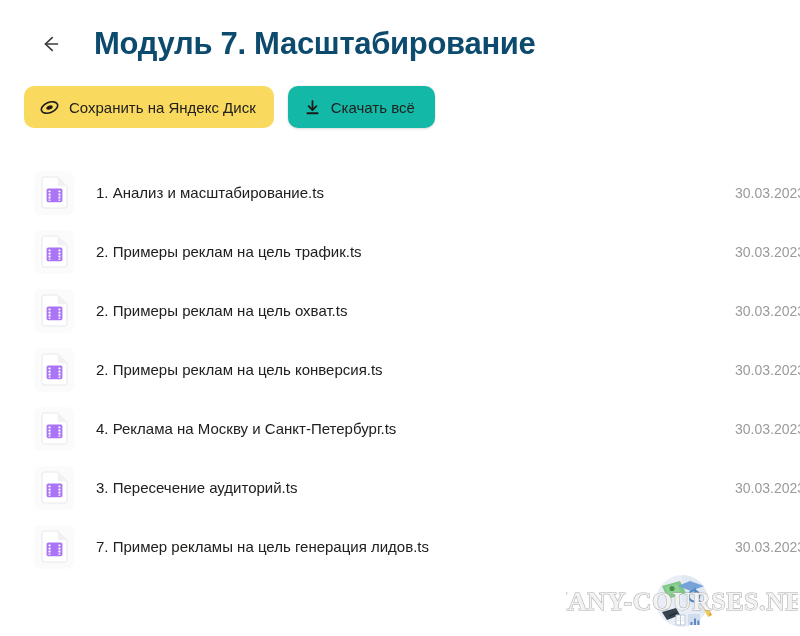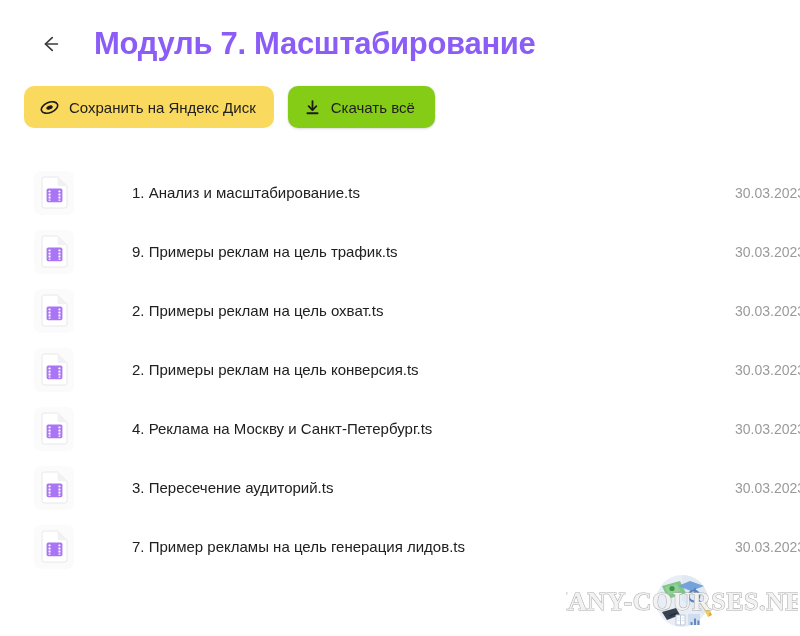--- a/index.html
+++ b/index.html
@@ -43,21 +43,21 @@
     flex: 0 0 auto;
   }
   .back-btn svg { display: block; }
 
   .page-title {
     margin: 0 0 0 22px;
     font-size: 31px;
     line-height: 36px;
     font-weight: 700;
     letter-spacing: -0.3px;
-    color: #8b5cf6;
+    color: #0c4a6e;
     white-space: nowrap;
   }
 
   
   .actions {
     position: absolute;
     left: 24px;
     top: 86px;
     display: flex;
     align-items: flex-end;
@@ -75,21 +75,21 @@
     border: none;
     box-sizing: border-box;
     white-space: nowrap;
     font-family: inherit;
   }
   .btn-primary {
     background: #fada5e;
     padding: 0 18px 0 16px;
   }
   .btn-secondary {
-    background: #84cc16;
+    background: #14b8a6;
     padding: 0 20px 0 16px;
     box-shadow: 0 1px 3px rgba(0,0,0,0.13), 0 0 0 0.5px rgba(0,0,0,0.05);
   }
   .btn .btn-icon {
     display: inline-flex;
     align-items: center;
     justify-content: center;
     margin-right: 10px;
     flex: 0 0 auto;
   }
@@ -104,21 +104,20 @@
   }
   .file-row {
     position: relative;
     height: 59px;
     display: flex;
     align-items: center;
     padding-left: 34px;
     padding-right: 0;
     box-sizing: border-box;
     cursor: pointer;
-    gap: 36px;
   }
   .file-icon-wrap {
     width: 40px;
     height: 44px;
     flex: 0 0 auto;
     display: flex;
     align-items: center;
     justify-content: center;
     background: #fbfbfc;
     border-radius: 7px;
@@ -227,21 +226,21 @@
         <rect x="7.5" y="14.4" width="2.1" height="1.9" rx="0.5" fill="#ffffff"></rect>
         <rect x="7.5" y="17.5" width="2.1" height="1.9" rx="0.5" fill="#ffffff"></rect>
         <rect x="7.5" y="20.6" width="2.1" height="1.9" rx="0.5" fill="#ffffff"></rect>
         <rect x="7.5" y="23.6" width="2.1" height="1.1" rx="0.4" fill="#ffffff"></rect>
         <rect x="17.4" y="14.4" width="2.1" height="1.9" rx="0.5" fill="#ffffff"></rect>
         <rect x="17.4" y="17.5" width="2.1" height="1.9" rx="0.5" fill="#ffffff"></rect>
         <rect x="17.4" y="20.6" width="2.1" height="1.9" rx="0.5" fill="#ffffff"></rect>
         <rect x="17.4" y="23.6" width="2.1" height="1.1" rx="0.4" fill="#ffffff"></rect>
       </svg>
     </span>
-    <span class="file-name">9. Примеры реклам на цель трафик.ts</span>
+    <span class="file-name">2. Примеры реклам на цель трафик.ts</span>
     <span class="file-date">30.03.2023</span>
   </div>
 
   <div class="file-row">
     <span class="file-icon-wrap">
       <svg width="27" height="33" viewBox="0 0 27 33" fill="none">
         <path d="M1 3.2A2.2 2.2 0 0 1 3.2 1h13.4L26 10.3v19.5A2.2 2.2 0 0 1 23.8 32H3.2A2.2 2.2 0 0 1 1 29.8Z" fill="#ffffff" stroke="#e8e8ec" stroke-width="1"></path>
         <path d="M16.6 1 26 10.3h-7.2a2.2 2.2 0 0 1-2.2-2.2Z" fill="#f1f1f4"></path>
         <rect x="5.6" y="12.6" width="15.8" height="13.6" rx="1.6" fill="#a974f5"></rect>
         <rect x="7.5" y="14.4" width="2.1" height="1.9" rx="0.5" fill="#ffffff"></rect>

